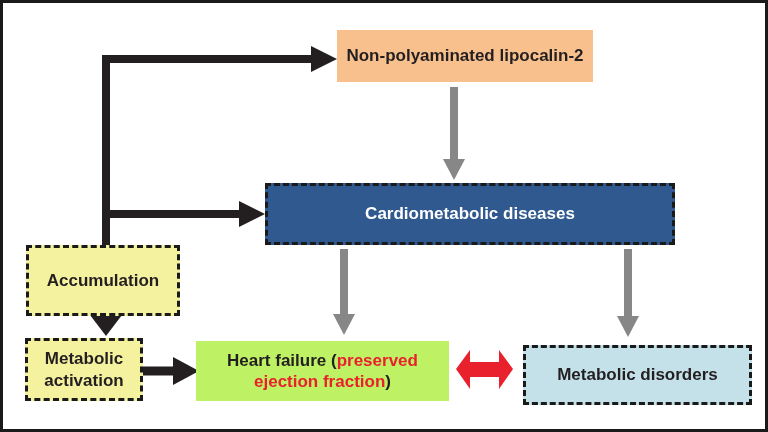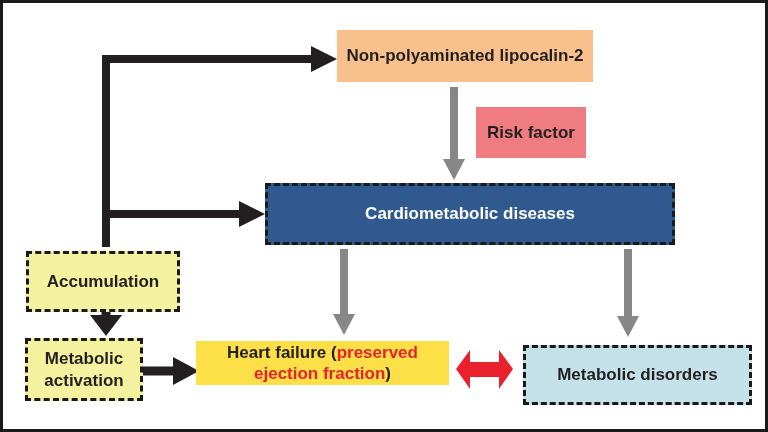--- a/index.html
+++ b/index.html
@@ -33,25 +33,25 @@
     font-size: 17px;
     color: #231f20;
     line-height: 1.25;
     padding: 10px 6px;
   }
 
   .node--lipocalin   { left: 334px; top: 27px;  width: 256px; height: 52px; background: #f7c08d; }
   .node--risk        { left: 473px; top: 104px; width: 110px; height: 51px; background: #ee7c80; }
   .node--cardio      { left: 262px; top: 180px; width: 410px; height: 62px; background: #30598f;
                        border: 3px dashed #1a1a1a; color: #ffffff; }
-  .node--accum       { left: 23px;  top: 248px; width: 154px; height: 61px; background: #f4f19f;
+  .node--accum       { left: 23px;  top: 242px; width: 154px; height: 71px; background: #f4f19f;
                        border: 3px dashed #1a1a1a; }
   .node--neutrophil  { left: 22px;  top: 335px; width: 118px; height: 63px; background: #f4f19f;
                        border: 3px dashed #1a1a1a; }
-  .node--heart       { left: 193px; top: 338px; width: 253px; height: 44px; background: #fde047; align-items: center; }
+  .node--heart       { left: 193px; top: 338px; width: 253px; height: 60px; background: #bef264; align-items: center; }
   .node--metabolic   { left: 520px; top: 342px; width: 229px; height: 60px; background: #c4e0e9;
                        border: 3px dashed #1a1a1a; }
 
   .highlight-red { color: #e8212d; }
 </style>
 </head>
 <body>
 
 <div class="frame">
 
@@ -96,23 +96,20 @@
       <rect x="464" y="359" width="35" height="15" fill="#e8212d"></rect>
       <polygon points="467,347 467,386 453,366" fill="#e8212d"></polygon>
       <polygon points="496,347 496,386 510,366" fill="#e8212d"></polygon>
     </g>
   </svg>
 
   <div class="node node--lipocalin">
     <span>Non-polyaminated lipocalin-2</span>
   </div>
 
-  <div class="node node--risk">
-    <span>Risk factor</span>
-  </div>
 
   <div class="node node--cardio">
     <span>Cardiometabolic diseases</span>
   </div>
 
   <div class="node node--accum">
     <span>Accumulation</span>
   </div>
 
   <div class="node node--neutrophil">

